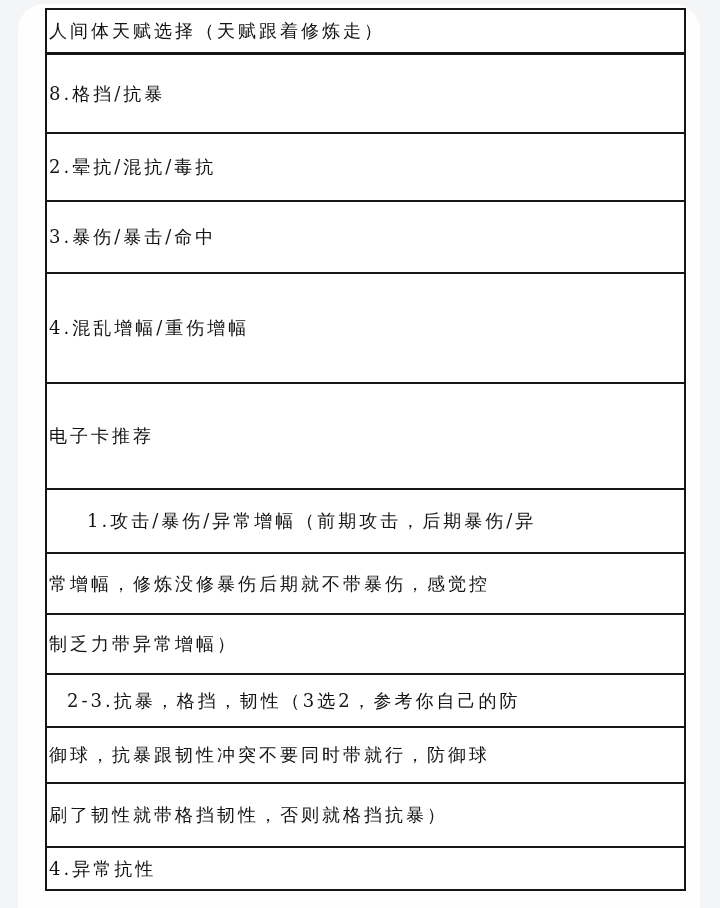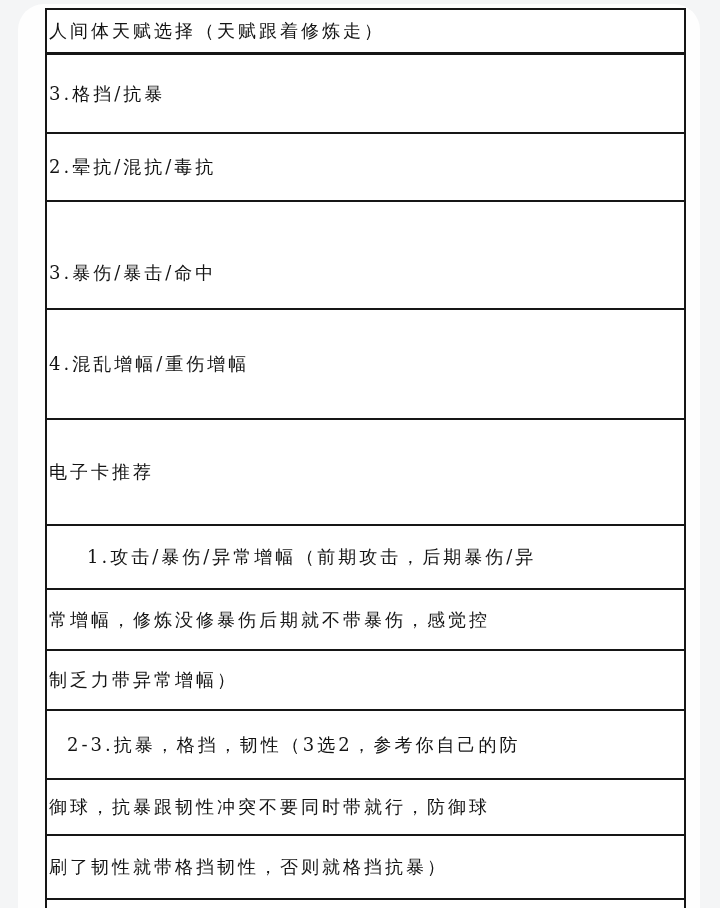--- a/index.html
+++ b/index.html
@@ -44,45 +44,45 @@
     font-size: 18px;
     letter-spacing: 3px;
     color: #141414;
     white-space: nowrap;
     overflow: hidden;
     background: #ffffff;
   }
   .row:nth-child(1)  { height: 45px; border-bottom-width: 3px; }
   .row:nth-child(2)  { height: 79px; }
   .row:nth-child(3)  { height: 68px; }
-  .row:nth-child(4)  { height: 72px; margin-top: 36px; }
+  .row:nth-child(4)  { height: 72px; }
   .row:nth-child(5)  { height: 110px; text-align: center; }
   .row:nth-child(6)  { height: 106px; }
   .row:nth-child(7)  { height: 64px; padding-left: 40px; }
   .row:nth-child(8)  { height: 61px; }
   .row:nth-child(9)  { height: 60px; }
-  .row:nth-child(10) { height: 69px; padding-left: 20px; }
+  .row:nth-child(10) { height: 53px; padding-left: 20px; }
   .row:nth-child(11) { height: 56px; }
   .row:nth-child(12) { height: 64px; }
   .row:nth-child(13) { height: 41px; border-bottom: none; }
   .row-text {
     display: inline-block;
   }
 </style>
 </head>
 <body>
 
 <div class="stage">
   <div class="card">
     <div class="talent-table">
       <div class="row">
           <span class="row-text">人间体天赋选择（天赋跟着修炼走）</span>
         </div>
       <div class="row">
-          <span class="row-text">3.格挡/抗暴</span>
+          <span class="row-text">8.格挡/抗暴</span>
         </div>
       <div class="row">
           <span class="row-text">2.晕抗/混抗/毒抗</span>
         </div>
       <div class="row">
           <span class="row-text">3.暴伤/暴击/命中</span>
         </div>
       <div class="row">
           <span class="row-text">4.混乱增幅/重伤增幅</span>
         </div>

